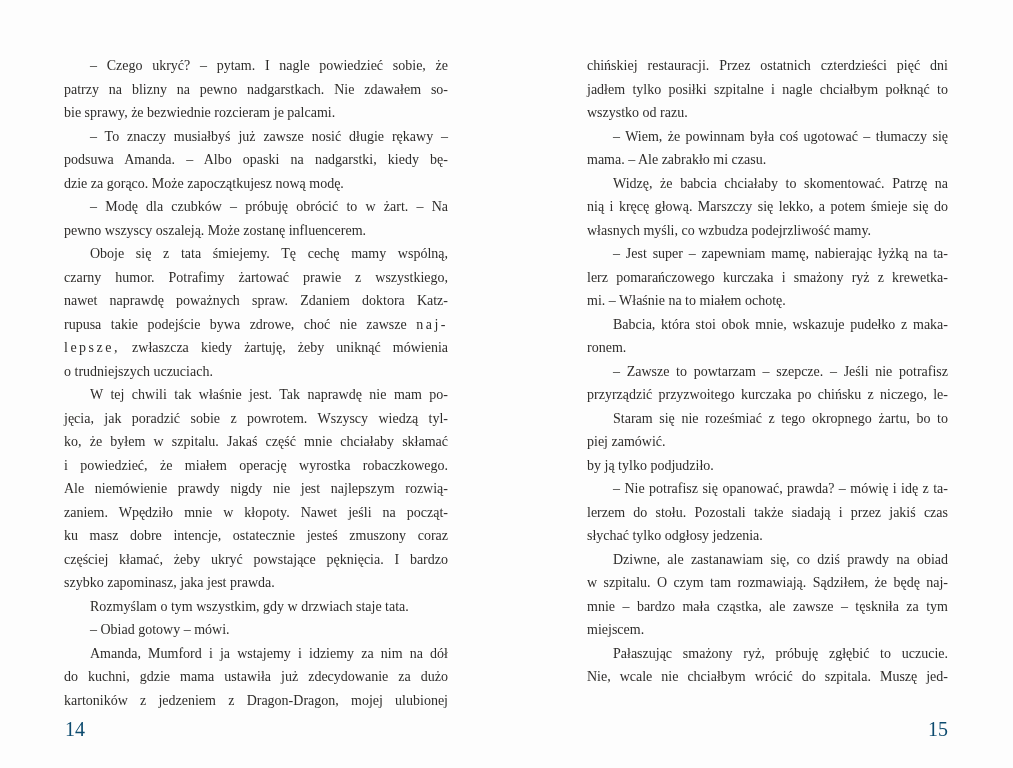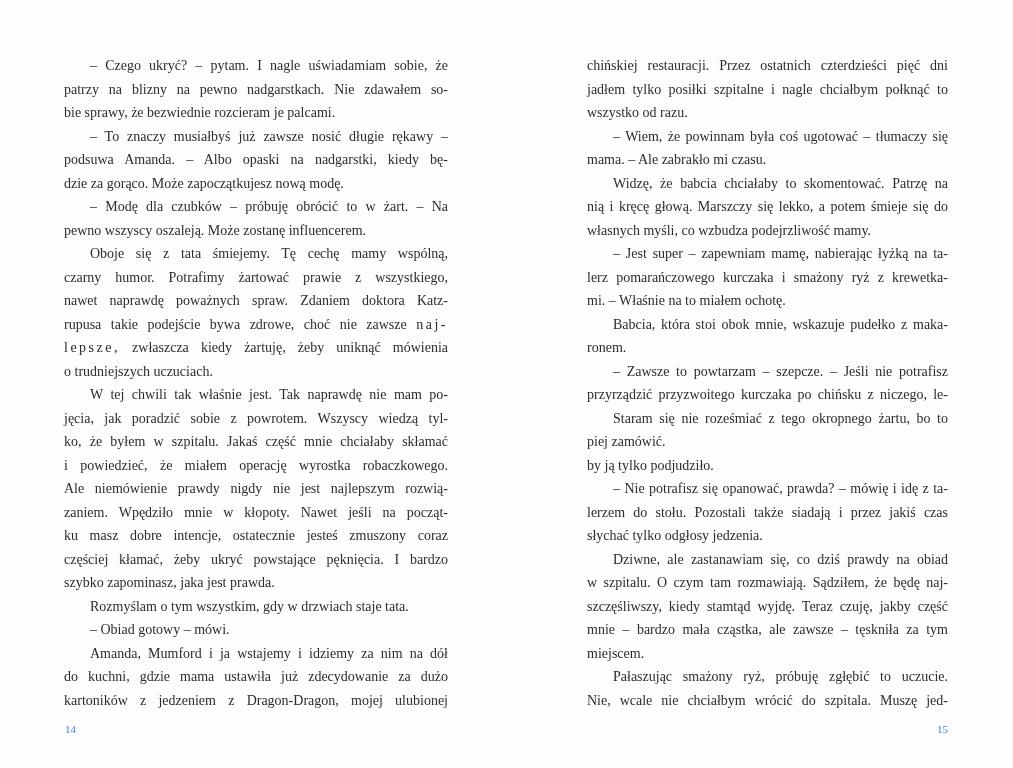--- a/index.html
+++ b/index.html
@@ -16,32 +16,32 @@
   #page-right-text { left: 587px; width: 361px; }
   .line {
     height: 23.5px; line-height: 23.5px;
     white-space: nowrap;
     text-align: justify;
   }
   .fill    { text-align-last: justify; }
   .endline { text-align-last: left; }
   .indent  { text-indent: 26px; }
   .spaced  { letter-spacing: 2.5px; }
-  .page-number { position: absolute; top: 719px; font-size: 11px; line-height: 20px; color: #3b82f6; }
+  .page-number { position: absolute; top: 719px; font-size: 20px; line-height: 20px; color: #0c4a6e; }
   #page-number-left  { left: 65px; }
   #page-number-right { right: 65px; text-align: right; }
 </style>
 </head>
 <body>
 
 <div class="spread">
 
   <div class="page">
     <div class="page-text" id="page-left-text">
-        <div class="line fill indent"><span>– Czego ukryć? – pytam. I nagle uświadamiam sobie, że</span></div>
+        <div class="line fill indent"><span>– Czego ukryć? – pytam. I nagle powiedzieć sobie, że</span></div>
         <div class="line fill"><span>patrzy na blizny na pewno nadgarstkach. Nie zdawałem so-</span></div>
         <div class="line endline"><span>bie sprawy, że bezwiednie rozcieram je palcami.</span></div>
         <div class="line fill indent"><span>– To znaczy musiałbyś już zawsze nosić długie rękawy –</span></div>
         <div class="line fill"><span>podsuwa Amanda. – Albo opaski na nadgarstki, kiedy bę-</span></div>
         <div class="line endline"><span>dzie za gorąco. Może zapoczątkujesz nową modę.</span></div>
         <div class="line fill indent"><span>– Modę dla czubków – próbuję obrócić to w żart. – Na</span></div>
         <div class="line endline"><span>pewno wszyscy oszaleją. Może zostanę influencerem.</span></div>
         <div class="line fill indent"><span>Oboje się z tata śmiejemy. Tę cechę mamy wspólną,</span></div>
         <div class="line fill"><span>czarny humor. Potrafimy żartować prawie z wszystkiego,</span></div>
         <div class="line fill"><span>nawet naprawdę poważnych spraw. Zdaniem doktora Katz-</span></div>
@@ -84,21 +84,20 @@
         <div class="line fill indent"><span>– Zawsze to powtarzam – szepcze. – Jeśli nie potrafisz</span></div>
         <div class="line fill"><span>przyrządzić przyzwoitego kurczaka po chińsku z niczego, le-</span></div>
         <div class="line fill indent"><span>Staram się nie roześmiać z tego okropnego żartu, bo to</span></div>
         <div class="line endline"><span>piej zamówić.</span></div>
         <div class="line endline"><span>by ją tylko podjudziło.</span></div>
         <div class="line fill indent"><span>– Nie potrafisz się opanować, prawda? – mówię i idę z ta-</span></div>
         <div class="line fill"><span>lerzem do stołu. Pozostali także siadają i przez jakiś czas</span></div>
         <div class="line endline"><span>słychać tylko odgłosy jedzenia.</span></div>
         <div class="line fill indent"><span>Dziwne, ale zastanawiam się, co dziś prawdy na obiad</span></div>
         <div class="line fill"><span>w szpitalu. O czym tam rozmawiają. Sądziłem, że będę naj-</span></div>
-        <div class="line fill"><span>szczęśliwszy, kiedy stamtąd wyjdę. Teraz czuję, jakby część</span></div>
         <div class="line fill"><span>mnie – bardzo mała cząstka, ale zawsze – tęskniła za tym</span></div>
         <div class="line endline"><span>miejscem.</span></div>
         <div class="line fill indent"><span>Pałaszując smażony ryż, próbuję zgłębić to uczucie.</span></div>
         <div class="line fill"><span>Nie, wcale nie chciałbym wrócić do szpitala. Muszę jed-</span></div>
       </div>
     <div class="page-number" id="page-number-right">15</div>
   </div>
 
 </div>
 

